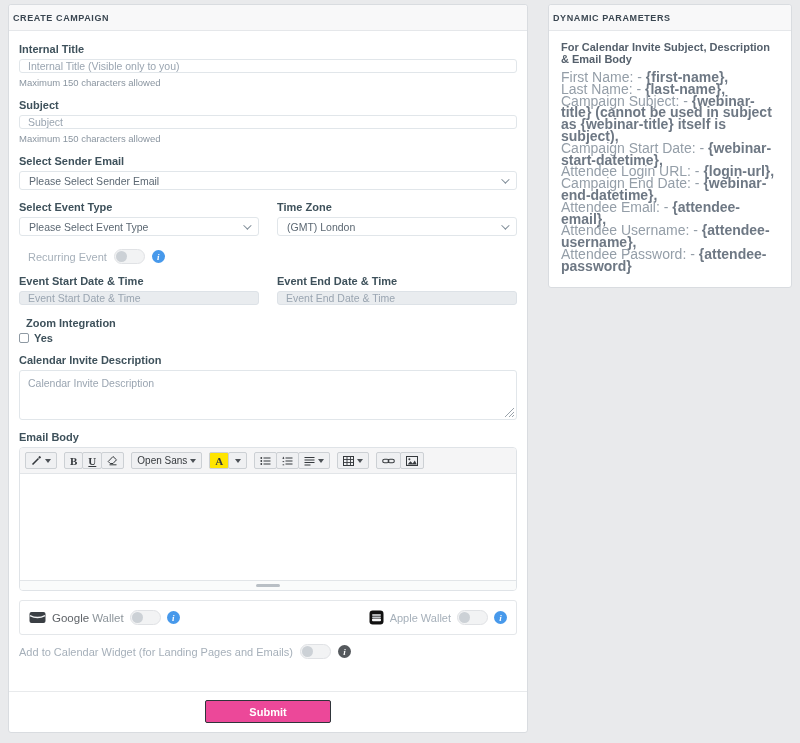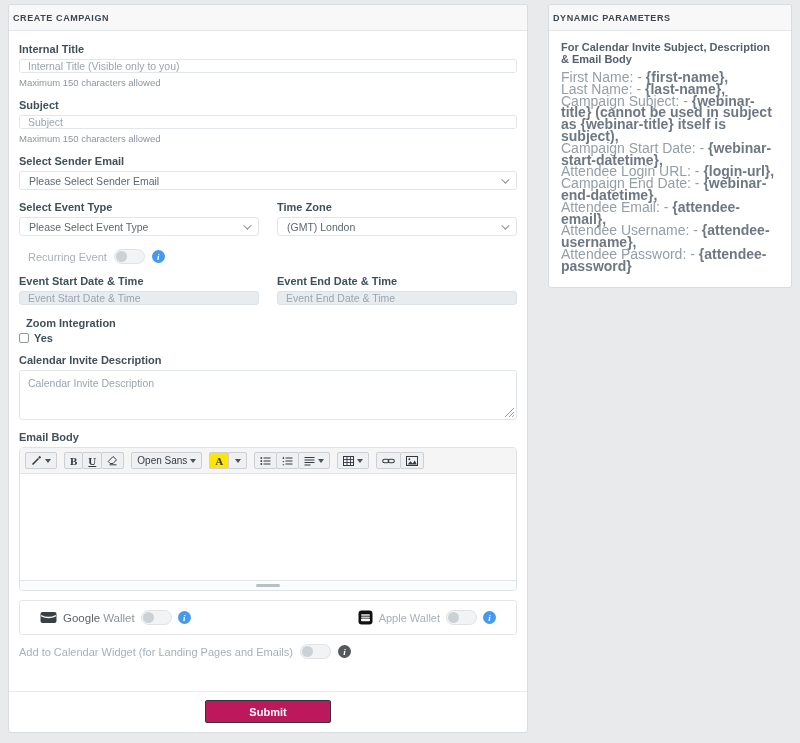--- a/index.html
+++ b/index.html
@@ -68,31 +68,31 @@
   .btn-group .tbtn + .tbtn { margin-left:-1px; }
   .tbtn b { font-family:"Liberation Serif",serif; font-size:11px; }
   .tbtn .u { font-family:"Liberation Serif",serif; font-size:11px; font-weight:bold; text-decoration:underline; }
   .caret { width:0; height:0; border-left:3px solid transparent; border-right:3px solid transparent; border-top:4px solid #4c5156; }
   .color-btn { background:#ffe500; font-weight:bold; font-family:"Liberation Serif",serif; font-size:11px; }
   .edit-area { height:106px; background:#fff; cursor:text; }
   .statusbar { height:10px; background:#fafbfb; border-top:1px solid #e2e5e8; display:flex; align-items:center; justify-content:center; }
   .drag-handle { width:24px; height:3px; border-radius:2px; background:#b9bfc5; cursor:ns-resize; }
 
   
-  .wallet-box { border:1px solid #e4e7ea; border-radius:3px; padding:9px 20px; display:flex; align-items:center; justify-content:space-between; margin-bottom:9px; }
+  .wallet-box { border:1px solid #e4e7ea; border-radius:3px; padding:9px 9px; display:flex; align-items:center; justify-content:space-between; margin-bottom:9px; }
   .wallet-item { display:flex; align-items:center; gap:6px; }
   .gw-google { color:#5f6368; font-size:11.5px; }
   .gw-wallet { color:#8d959b; font-size:11.5px; }
   .aw-label { color:#a6b0ba; font-size:11px; }
 
   .addcal-row { display:flex; align-items:center; gap:7px; margin-bottom:26px; }
 
   .panel-footer { border-top:1px solid #e8eaec; padding:8px 0 9px; text-align:center; }
   .submit-btn {
-    width:126px; height:23px; background:#be185d; color:#fff; border:1px solid #2f353a;
+    width:126px; height:23px; background:#ec4899; color:#fff; border:1px solid #2f353a;
     border-radius:2px; font-size:11px; font-weight:bold; font-family:inherit; cursor:pointer;
   }
 
   
   .rp-body { padding:10px 12px 14px; }
   .rp-intro { font-weight:bold; color:#55606c; font-size:11px; margin-bottom:7px; }
   .param-line { font-size:14px; line-height:11.8px; color:#949ea8; }
   .param-line b { color:#6e7884; }
 </style>
 </head>

